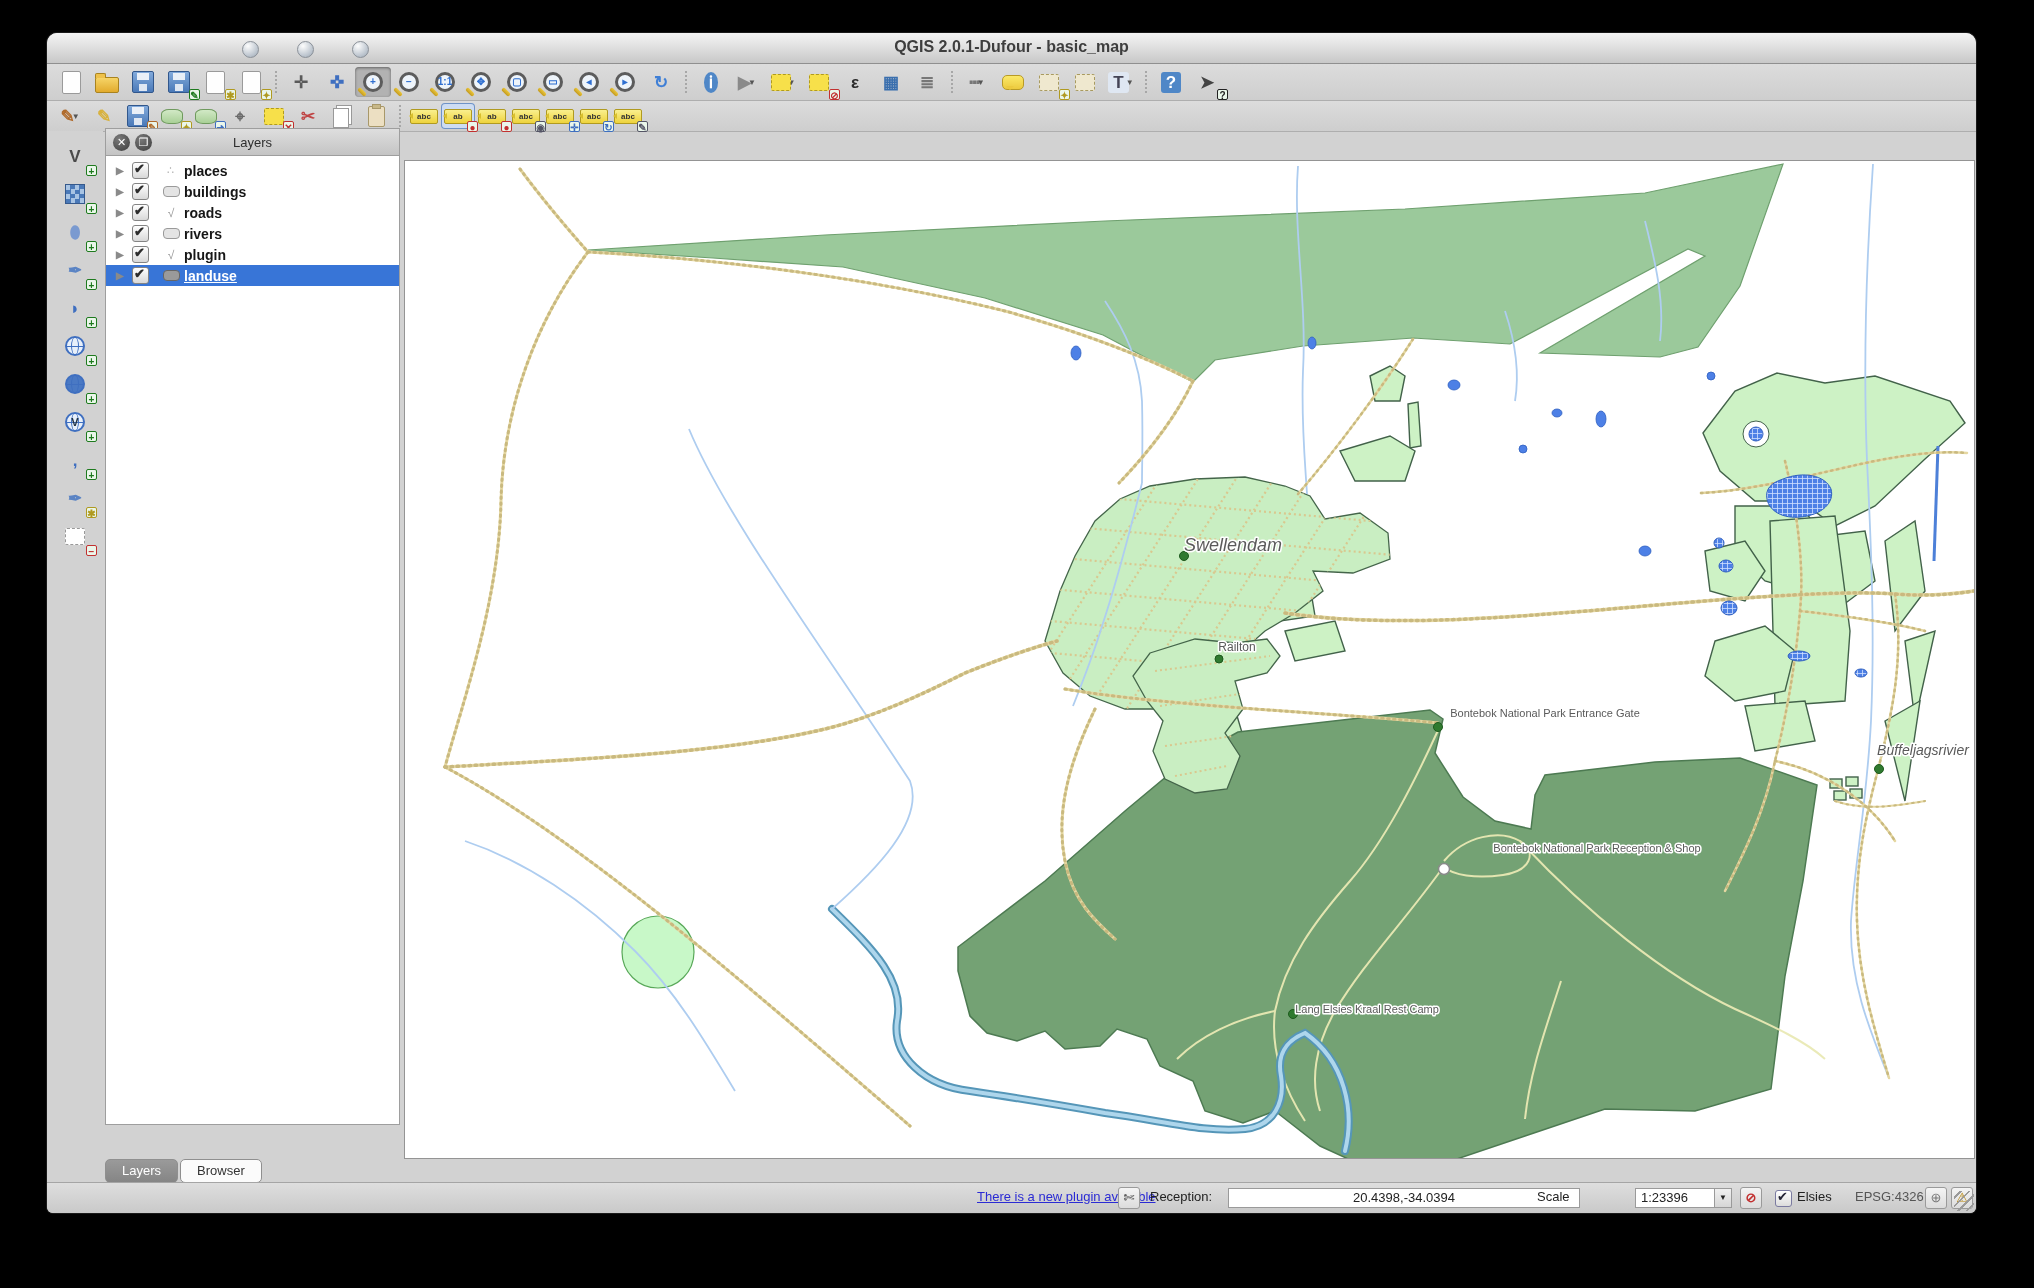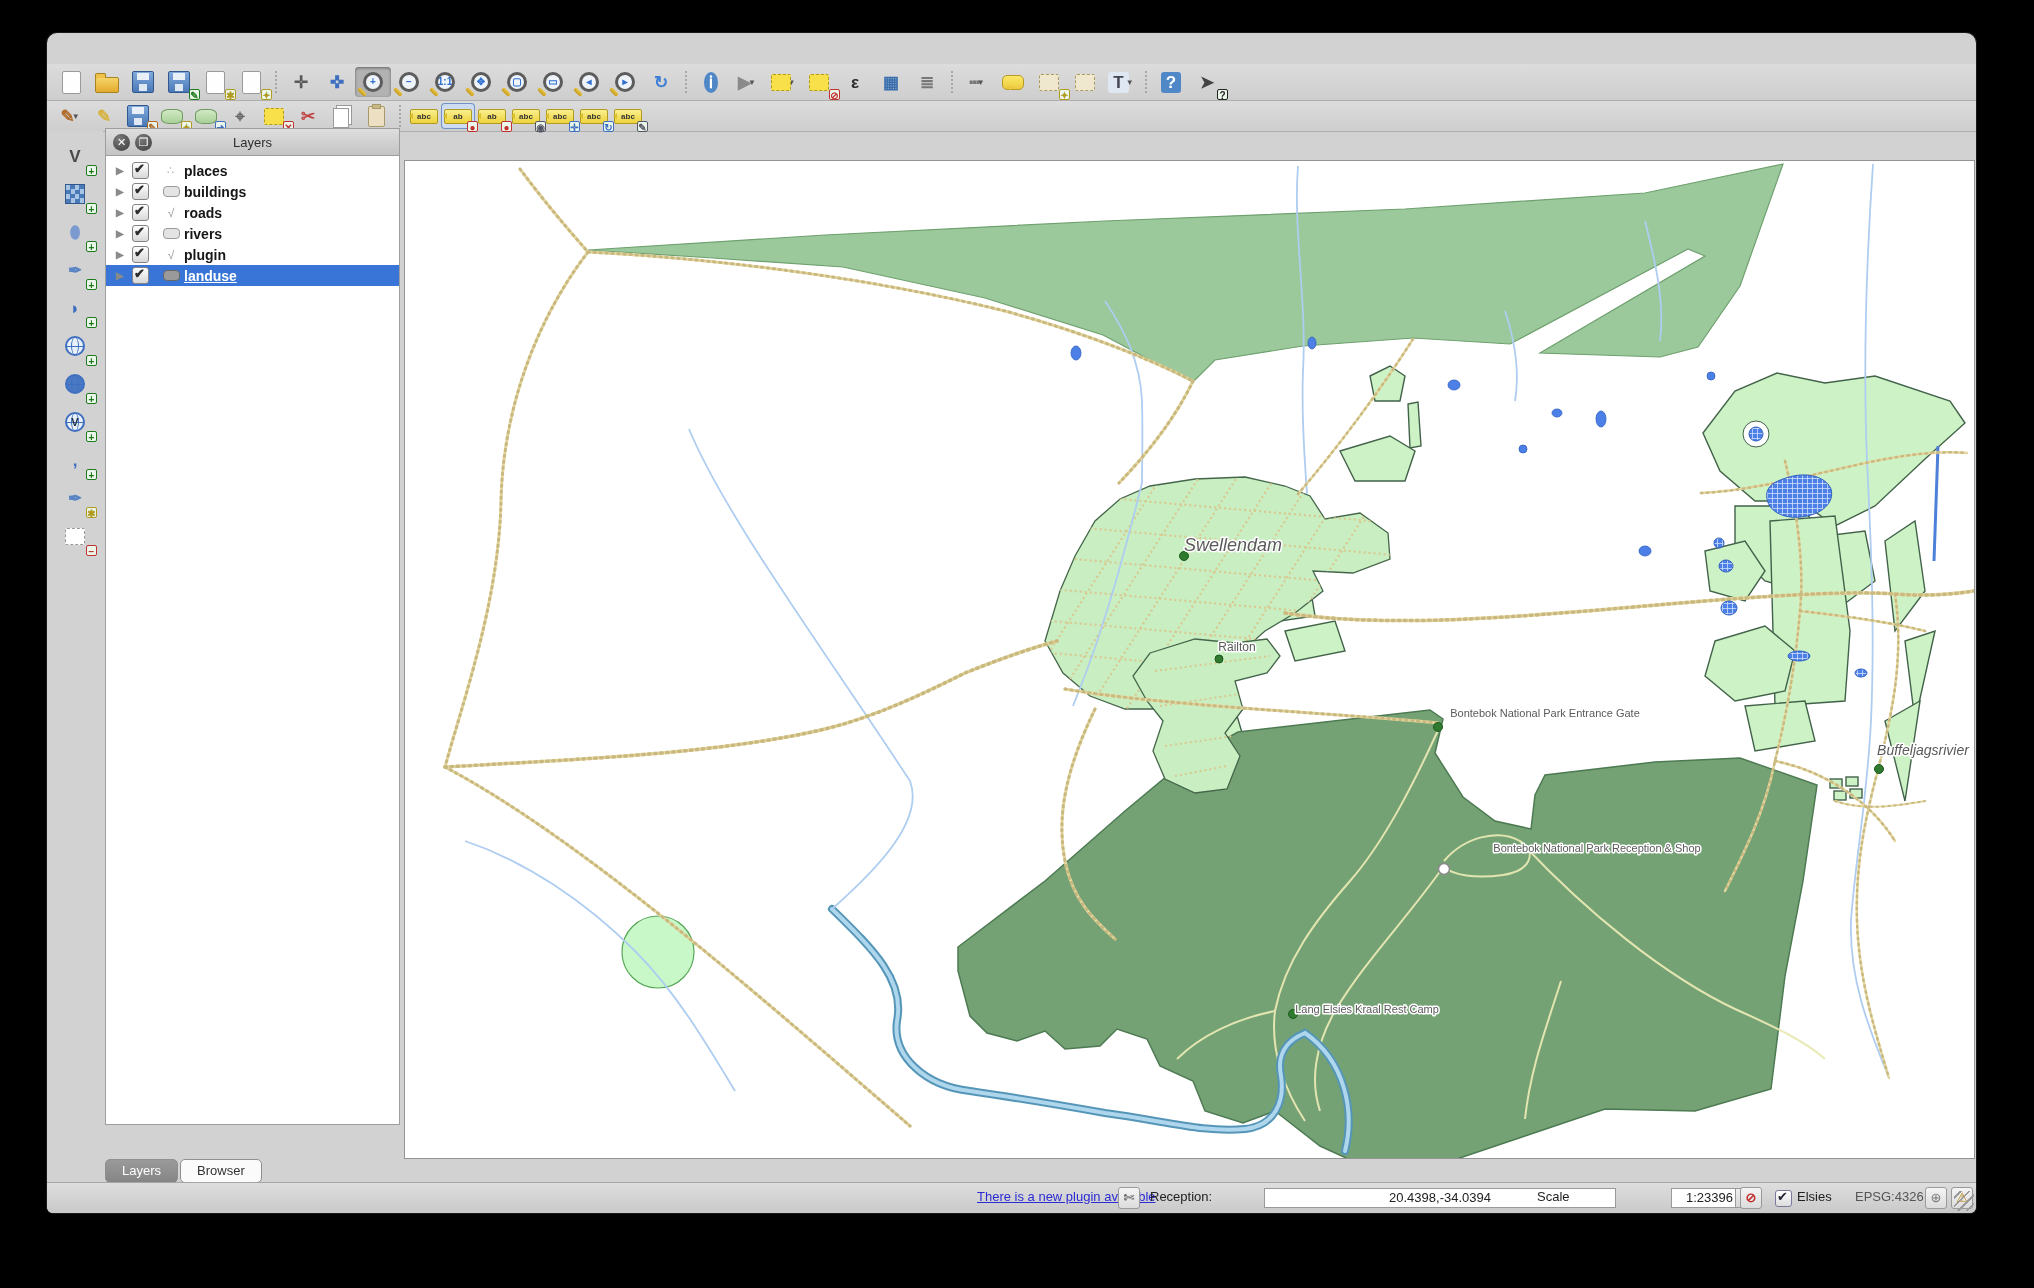--- a/index.html
+++ b/index.html
@@ -85,36 +85,42 @@
   #map-wrap{position:absolute;left:357px;top:127px;width:1569px;height:997px;background:#fff;border:1px solid #949494;box-sizing:content-box;}
   .mlbl{fill:#5a5a5a;stroke:#fff;stroke-width:3px;paint-order:stroke;stroke-linejoin:round;font-family:"Liberation Sans",sans-serif;}
   .mit{font-style:italic;}
   
   #statusbar{position:absolute;left:0;right:0;bottom:0;height:30px;background:linear-gradient(#dedede,#c9c9c9);
     border-top:1px solid #a5a5a5;font-size:13px;color:#222;}
   #statusbar .sb{position:absolute;top:6px;}
   #plugin-link{color:#2b2bd4;text-decoration:underline;}
   .sbbtn{width:22px;height:22px;border:1px solid #9a9a9a;border-radius:3px;background:linear-gradient(#f4f4f4,#dcdcdc);
          text-align:center;line-height:20px;font-size:13px;box-sizing:border-box;}
-  #coord-field,#scale-combo{height:20px;border:1px solid #9a9a9a;background:#fff;box-sizing:border-box;font-size:13px;margin-left:36px;}
+  #coord-field,#scale-combo{height:20px;border:1px solid #9a9a9a;background:#fff;box-sizing:border-box;font-size:13px;}
   #coord-field{width:352px;text-align:center;line-height:18px;}
-  #scale-combo{width:65px;line-height:18px;padding-left:14px;}
+  #scale-combo{width:80px;line-height:18px;padding-left:5px;}
   #scale-dd{width:17px;height:20px;border:1px solid #9a9a9a;border-left:none;background:linear-gradient(#f0f0f0,#d6d6d6);
             text-align:center;line-height:18px;font-size:8px;box-sizing:border-box;}
   .sbchk{width:15px;height:15px;background:linear-gradient(#fff,#dcdcdc);border:1px solid #7a7aa0;border-radius:3px;position:relative;}
   .sbchk::after{content:"✔";position:absolute;left:1px;top:-2px;font-size:13px;color:#223;}
   #grip{position:absolute;right:2px;bottom:2px;width:20px;height:20px;
     background:repeating-linear-gradient(135deg,transparent 0 4px,#9a9a9a 4px 6px);}
   .rowflex{display:flex;align-items:center;gap:6px;}
 </style>
 </head>
 <body>
 
 <div id="window">
 
+  <div id="titlebar">
+    <span class="tlight t1"></span>
+    <span class="tlight t2"></span>
+    <span class="tlight t3"></span>
+    <div id="title-text">QGIS 2.0.1-Dufour - basic_map</div>
+  </div>
 
   <div id="toolbar-main" class="toolbar">
       <span class="tbi">
         <div class="ic-file"></div>
       </span>
       <span class="tbi">
         <div class="ic-folder"></div>
       </span>
       <span class="tbi">
         <div class="ic-floppy"></div>

